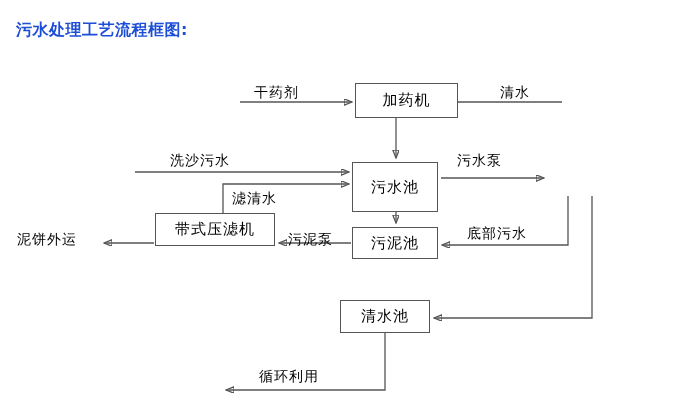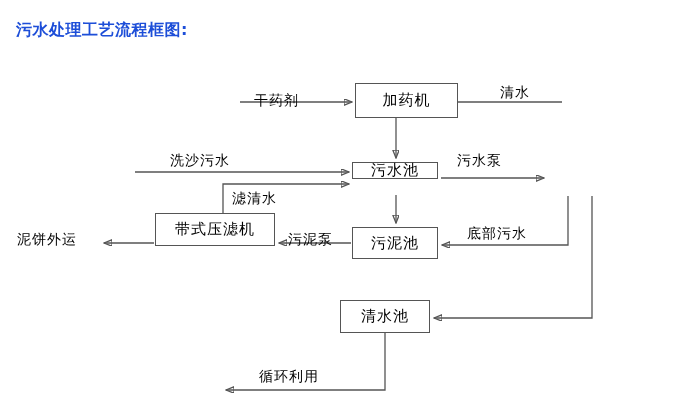--- a/index.html
+++ b/index.html
@@ -98,38 +98,38 @@
 
     <path d="M592,196 L592,318 L434,318" marker-end="url(#arrow-right)"></path>
 
     <path d="M385,333 L385,390 L226,390" marker-end="url(#arrow-right)"></path>
   </svg>
 
   <div class="node" style="left:355px; top:83px; width:103px; height:35px;">
     <span>加药机</span>
   </div>
 
-  <div class="node" style="left:352px; top:162px; width:86px; height:17px;">
+  <div class="node" style="left:352px; top:162px; width:86px; height:50px;">
     <span>污水池</span>
   </div>
 
 
   <div class="node" style="left:155px; top:213px; width:120px; height:33px;">
     <span>带式压滤机</span>
   </div>
 
   <div class="node" style="left:352px; top:227px; width:86px; height:32px;">
     <span>污泥池</span>
   </div>
 
   <div class="node" style="left:340px; top:300px; width:90px; height:33px;">
     <span>清水池</span>
   </div>
 
-  <div class="edge-label" style="left:254px; top:92px;font-family:Liberation Mono, monospace;">干药剂</div>
+  <div class="edge-label" style="left:254px; top:84px;font-family:Liberation Mono, monospace;">干药剂</div>
 
   <div class="edge-label" style="left:478px; top:84px;margin-left:22px;">清水</div>
 
   <div class="edge-label" style="left:170px; top:152px;">洗沙污水</div>
 
   <div class="edge-label" style="left:457px; top:152px;">污水泵</div>
 
   <div class="edge-label" style="left:232px; top:190px;">滤清水</div>
 
   <div class="edge-label" style="left:17px; top:231px;">泥饼外运</div>

